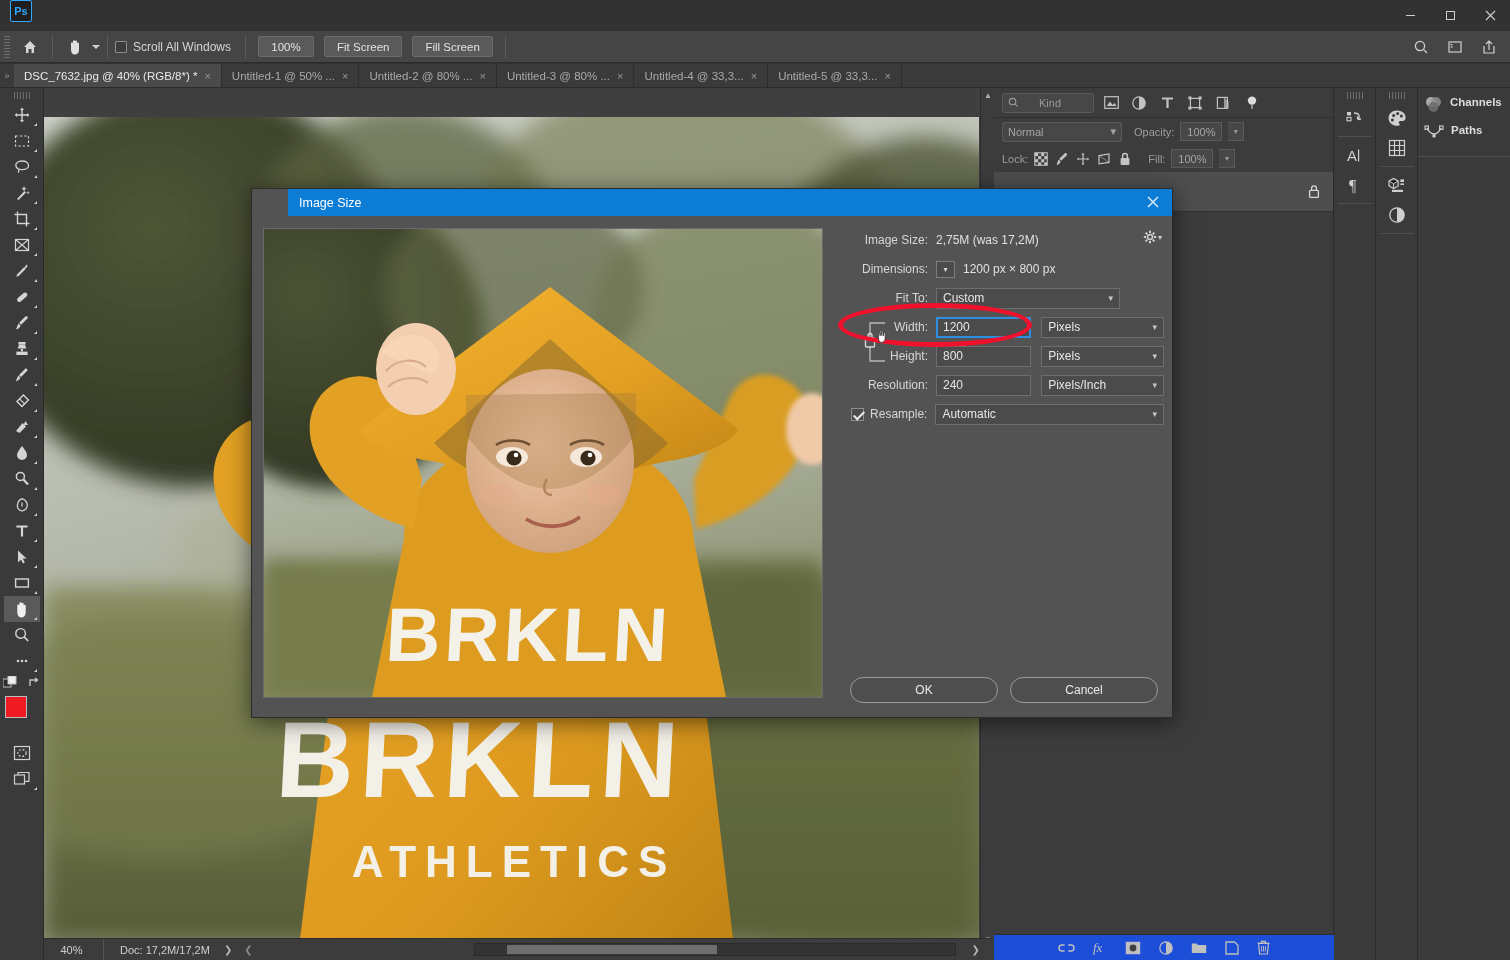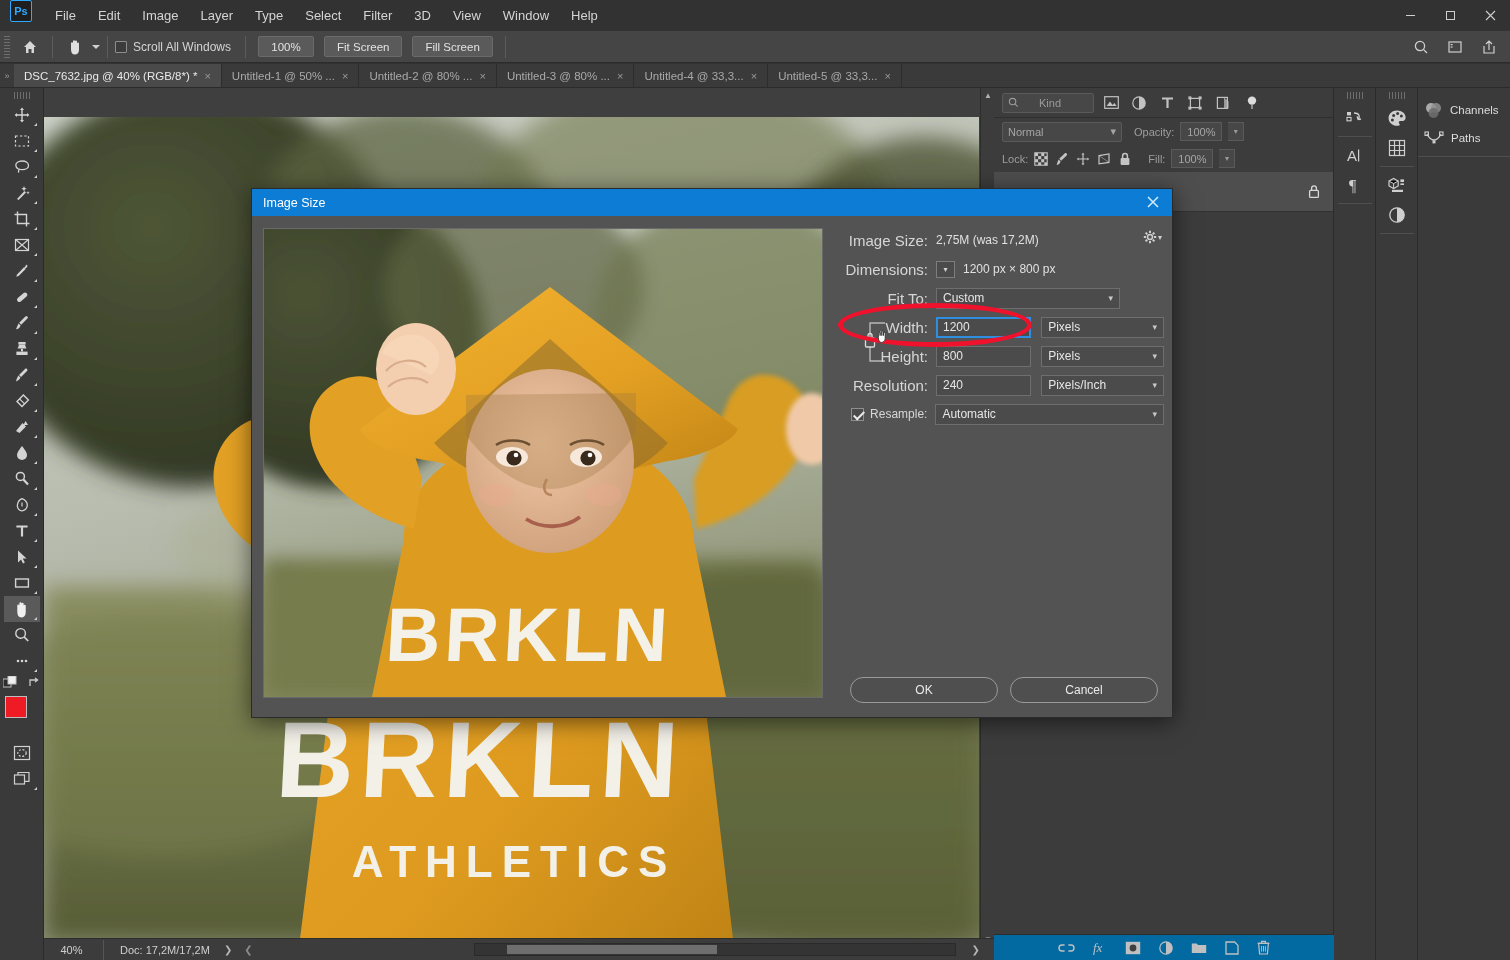--- a/index.html
+++ b/index.html
@@ -197,21 +197,21 @@
   .num-stepper {
     width: 16px; height: 19px; background: #474747; border: 1px solid #5a5a5a; border-left: none;
     color: #9a9a9a; font-size: 8px; display: flex; align-items: center; justify-content: center;
   }
   .lock-icons { display: flex; gap: 7px; align-items: center; color: #c4c4c4; }
   .layer-row {
     height: 40px; background: #4e4e4e; display: flex; align-items: center;
     border-bottom: 1px solid #333; padding-right: 12px; justify-content: flex-end;
   }
   .layer-bottom-bar {
-    position: absolute; bottom: 0; left: 0; width: 340px; height: 26px; background: #0369a1;
+    position: absolute; bottom: 0; left: 0; width: 340px; height: 26px; background: #1d4ed8;
     display: flex; align-items: center; justify-content: center; gap: 18px;
     border-top: 1px solid #2d2d2d; color: #c0c0c0;
   }
   .icon-col {
     position: absolute; top: 0; width: 42px; height: 872px; background: #3a3a3a;
     border-right: 1px solid #2b2b2b; display: flex; flex-direction: column; align-items: center;
     padding-top: 4px;
   }
   .icon-col .col-grip {
     width: 16px; height: 7px; margin-bottom: 4px;
@@ -219,49 +219,49 @@
   }
   .icon-btn {
     width: 36px; height: 30px; display: flex; align-items: center; justify-content: center;
     color: #cfcfcf;
   }
   .col-div { width: 34px; height: 1px; background: #4f4f4f; margin: 3px 0; }
   .named-panel-col {
     position: absolute; left: 424px; top: 0; width: 92px; height: 872px; background: #3a3a3a;
   }
   .named-item {
-    height: 28px; display: flex; align-items: center; gap: 7px; padding-left: 6px;
-    color: #dcdcdc; font-size: 11.5px;
+    height: 28px; display: flex; align-items: flex-start; gap: 7px; padding-left: 6px;
+    color: #dcdcdc; font-size: 11.5px; font-weight: bold;
   }
   .named-sep { height: 1px; background: #4f4f4f; margin: 4px 0; }
 
   
   .dialog {
     position: absolute; left: 251px; top: 188px; width: 922px; height: 530px;
     background: #535353; box-shadow: 0 4px 22px rgba(0,0,0,.55);
     border: 1px solid #2b2b2b; z-index: 50;
   }
   .dlg-title {
     height: 27px; background: #0c7cd5; display: flex; align-items: center;
-    padding-left: 11px; color: #ffffff; font-size: 12.5px; position: relative;
+    padding-left: 11px; color: #ffffff; font-size: 12.5px; position: relative; margin-left: 36px;
   }
   .dlg-close {
     position: absolute; right: 10px; top: 4px; width: 18px; height: 18px;
     display: flex; align-items: center; justify-content: center; color: #cdeafd; font-size: 15px;
   }
   .dlg-body { position: relative; width: 100%; height: calc(100% - 27px); }
   .dlg-preview {
     position: absolute; left: 11px; top: 12px; width: 560px; height: 470px;
     background: #2e2e2e; border: 1px solid #6a6a6a; overflow: hidden;
   }
   .dlg-fields { position: absolute; left: 592px; top: 12px; width: 320px; }
   .fld-row { display: flex; align-items: center; height: 24px; margin-bottom: 5px; position: relative; }
   .fld-label {
     width: 92px; text-align: right; padding-right: 8px;
-    color: #d6d6d6; font-size: 15px; flex: none;
+    color: #d6d6d6; font-size: 12px; flex: none;
   }
   .fld-static { color: #e0e0e0; font-size: 12px; }
   .gear {
     position: absolute; right: 2px; top: 2px; color: #cfcfcf; display: flex; align-items: center; gap: 1px;
   }
   .dlg-input {
     height: 21px; background: #4b4b4b; border: 1px solid #6e6e6e; color: #e6e6e6;
     font-size: 12px; display: flex; align-items: center; padding: 0 6px;
   }
   .dlg-input.focus { border-color: #2e8fe0; box-shadow: 0 0 0 1px #2e8fe0 inset; }
@@ -304,33 +304,20 @@
 
   .hand-cursor { position: absolute; left: 874px; top: 328px; z-index: 61; }
 </style>
 </head>
 <body>
 
 <div id="app">
 
   <div class="titlebar">
     <div class="ps-logo">Ps</div>
-    <div class="menubar">
-      <div class="menu-item">File</div>
-      <div class="menu-item">Edit</div>
-      <div class="menu-item">Image</div>
-      <div class="menu-item">Layer</div>
-      <div class="menu-item">Type</div>
-      <div class="menu-item">Select</div>
-      <div class="menu-item">Filter</div>
-      <div class="menu-item">3D</div>
-      <div class="menu-item">View</div>
-      <div class="menu-item">Window</div>
-      <div class="menu-item">Help</div>
-    </div>
     <div class="win-controls">
       <div class="win-btn">
         <svg width="11" height="11" viewBox="0 0 11 11">
             <rect x="1" y="5" width="9" height="1" fill="#cfcfcf"></rect>
           </svg>
       </div>
       <div class="win-btn">
         <svg width="11" height="11" viewBox="0 0 11 11">
             <rect x="1.5" y="1.5" width="8" height="8" fill="none" stroke="#cfcfcf" stroke-width="1"></rect>
           </svg>

